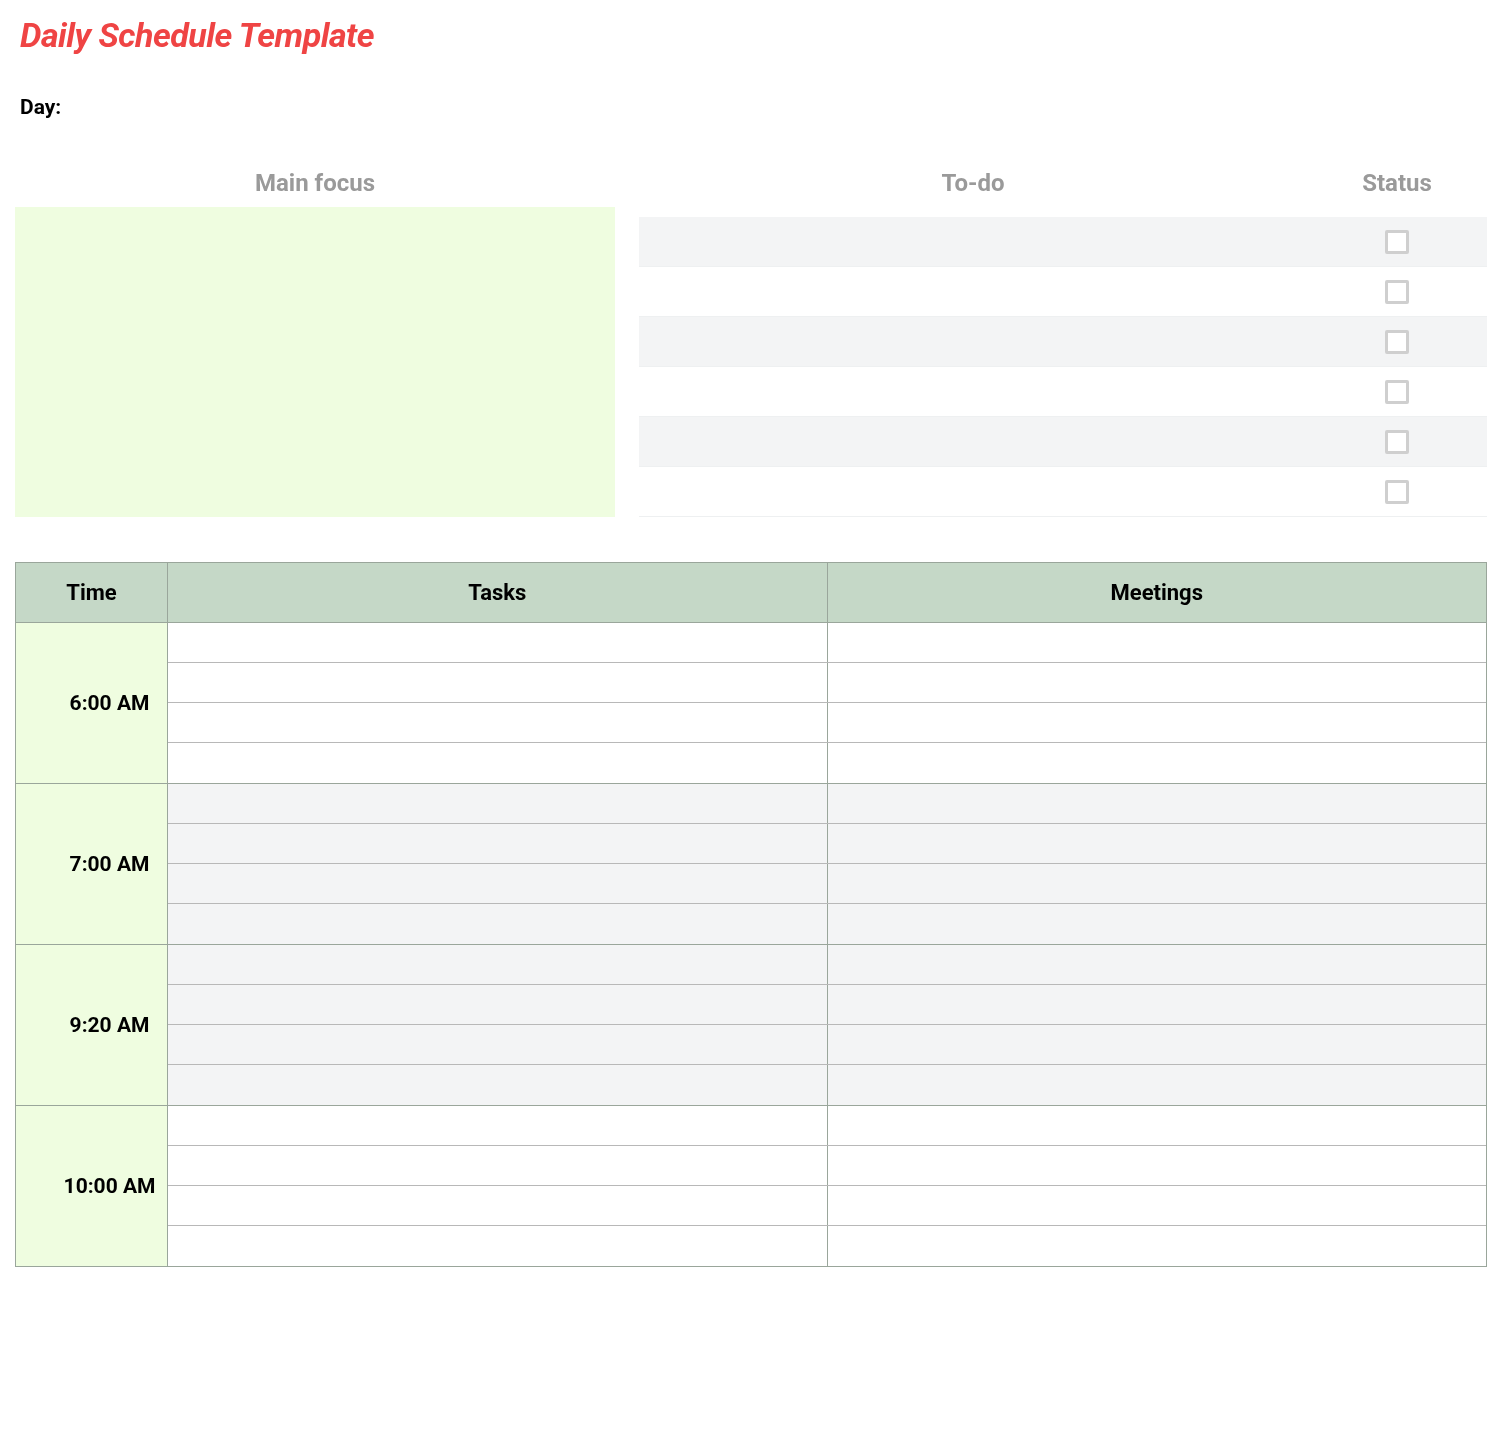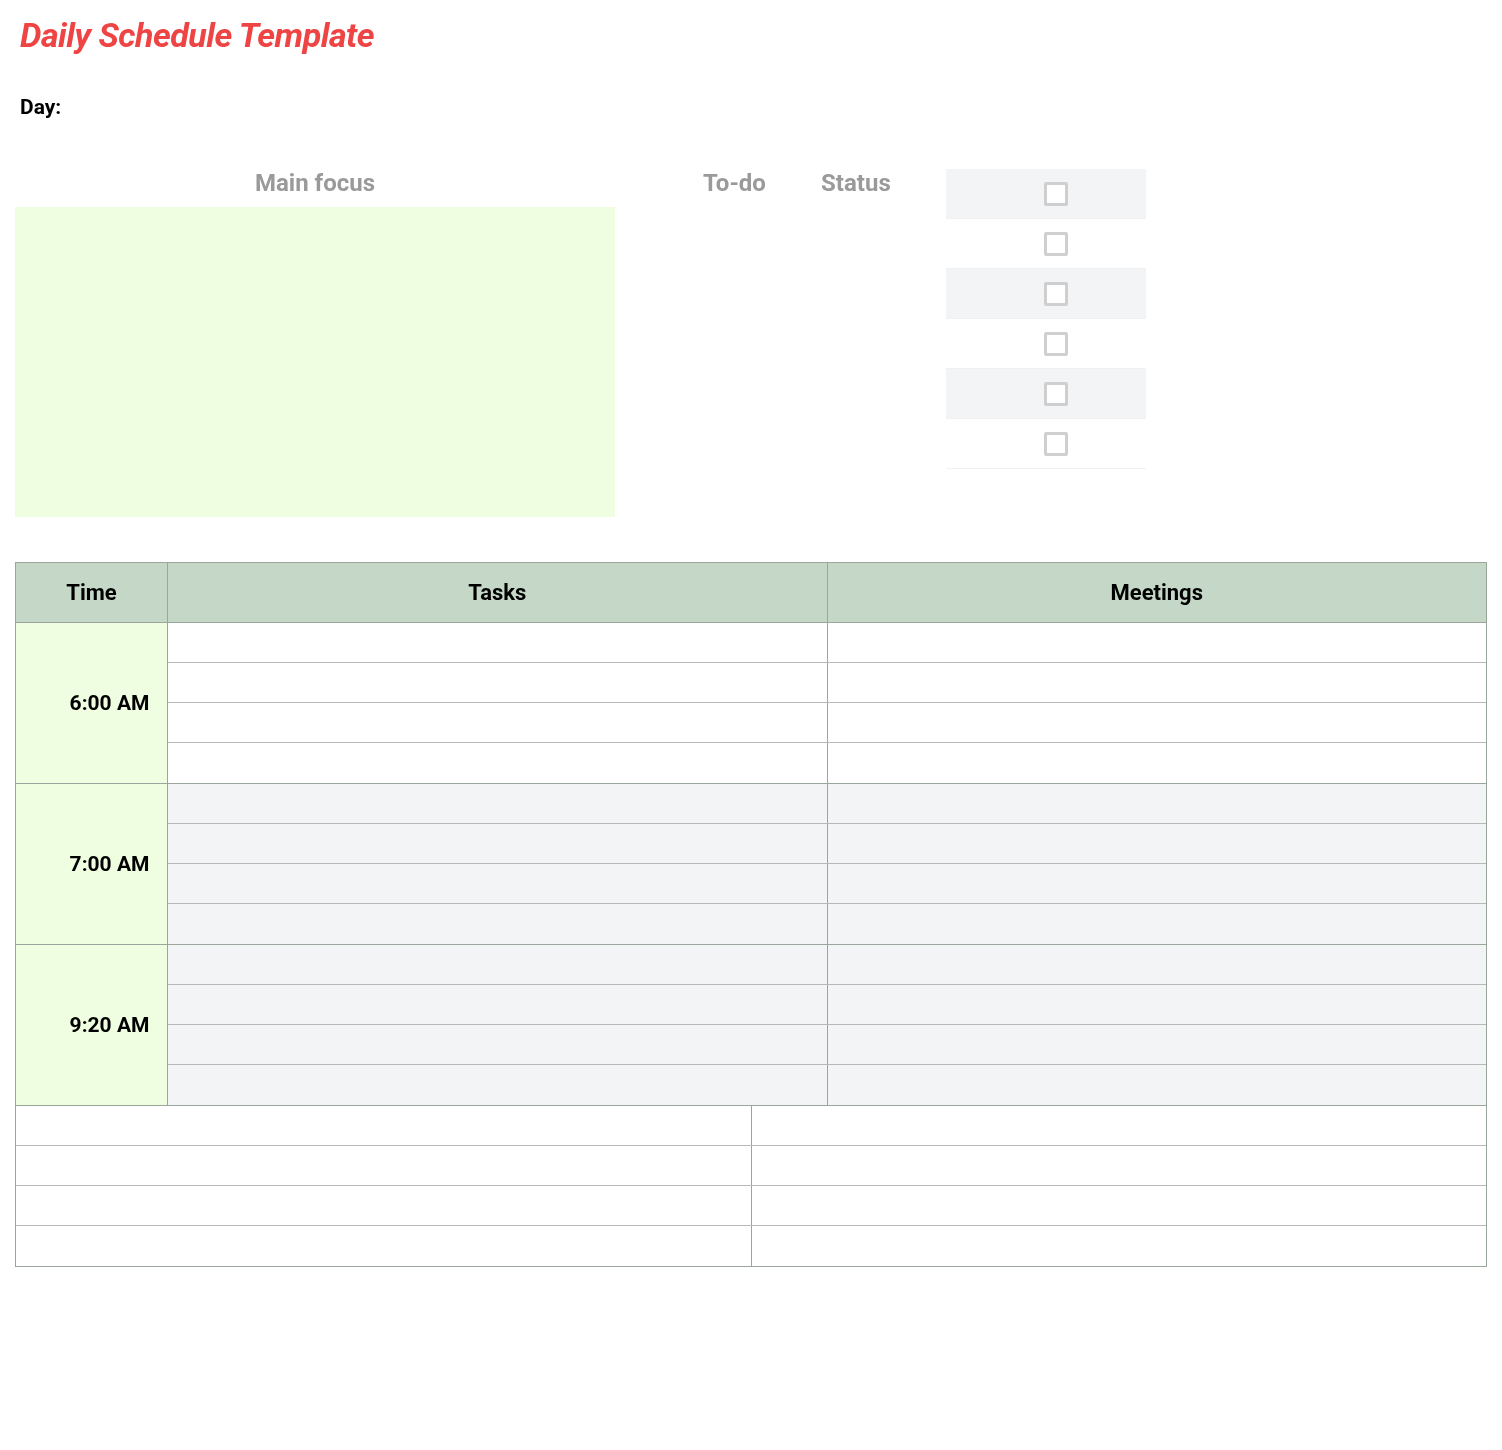--- a/index.html
+++ b/index.html
@@ -18,30 +18,30 @@
     letter-spacing: -0.5px;
     font-style: italic;
   }
   .day-row {
     font-size: 21px;
     font-weight: 700;
     margin: 0 0 50px 5px;
   }
   .top-section {
     display: flex;
-    gap: 88px;
+    gap: 24px;
     margin-bottom: 45px;
   }
   .main-focus-col {
     flex: 0 0 600px;
   }
   .todo-col {
     flex: 1;
     display: flex;
-    flex-direction: row;
+    flex-direction: column;
   }
   .sec-header {
     color: #9a9a9a;
     font-size: 24px;
     font-weight: 700;
     text-align: center;
     margin-bottom: 10px;
   }
   .todo-header-row {
     display: flex;
@@ -256,20 +256,21 @@
             <div class="task-cell"></div>
             <div class="meet-cell"></div>
           </div>
           <div class="slot-row alt">
             <div class="task-cell"></div>
             <div class="meet-cell"></div>
           </div>
         </div>
       </div>
       <div class="hour-block">
+        <div class="time-cell">10:00 AM</div>
         <div class="slots">
           <div class="slot-row">
             <div class="task-cell"></div>
             <div class="meet-cell"></div>
           </div>
           <div class="slot-row">
             <div class="task-cell"></div>
             <div class="meet-cell"></div>
           </div>
           <div class="slot-row">

